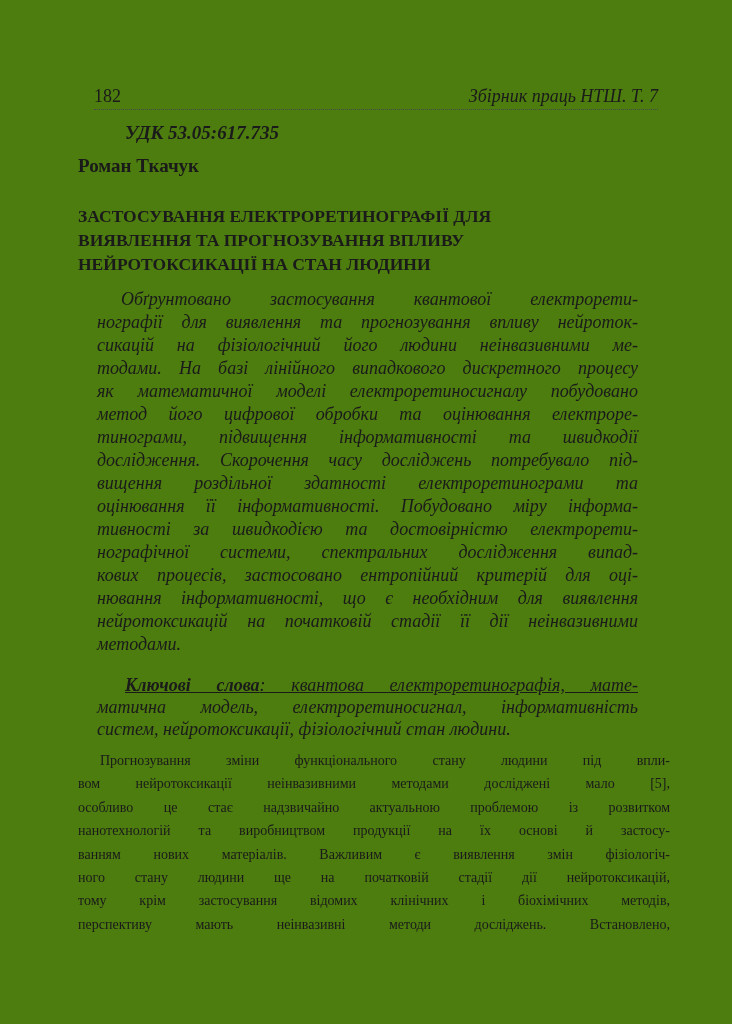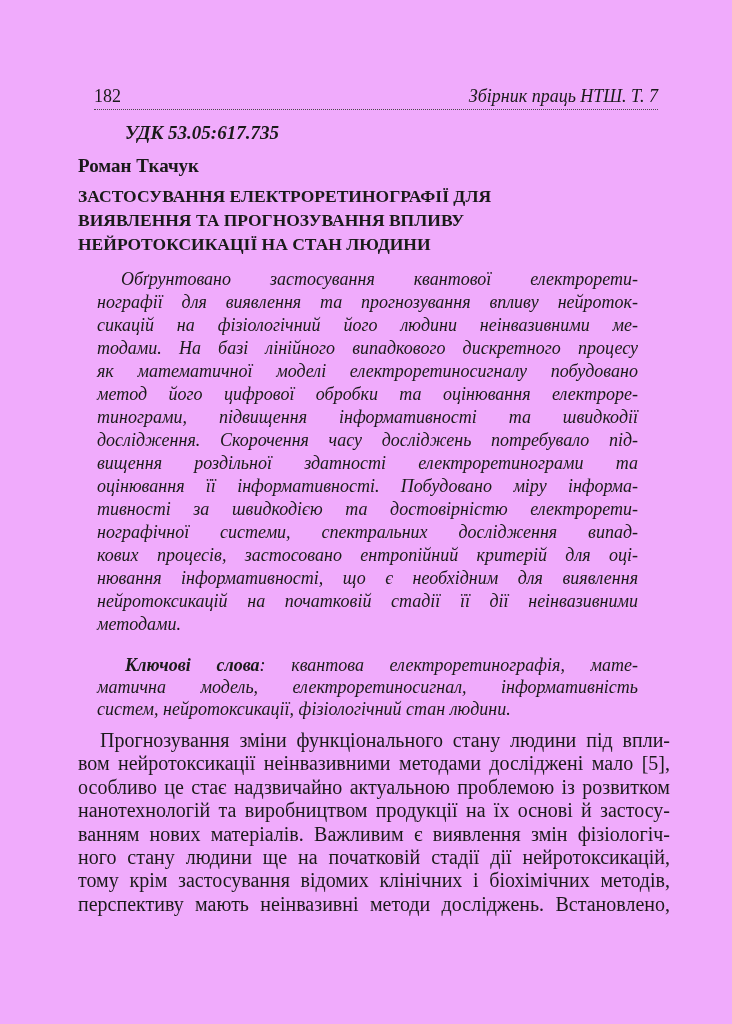--- a/index.html
+++ b/index.html
@@ -1,20 +1,20 @@
 <!DOCTYPE html>
 <html lang="uk"><head>
 <meta charset="utf-8">
 <style>
   html, body { margin: 0; padding: 0; background: #ffffff; }
   .page {
     position: relative;
     width: 732px;
     height: 1024px;
-    background: #f0abfc;
+    background: #4d7c0f;
     color: #1a1a1a;
     font-family: "Liberation Serif", "DejaVu Serif", serif;
     overflow: hidden;
     box-sizing: border-box;
   }
   .content {
     box-sizing: border-box;
     padding: 86px 62px 0 78px; 
   }
   
@@ -39,21 +39,21 @@
   }
   
   .center-col { margin-right: 50px; text-align: left; }
   .author {
     margin-top: 8px;
     font-size: 19px;
     font-weight: bold;
     line-height: 22px;
   }
   .article-title {
-    margin-top: 7px;
+    margin-top: 27px;
     font-size: 17.5px;
     font-weight: bold;
     line-height: 24px;
   }
   
   .abstract {
     margin: 12px 32px 0 19px;       
     font-style: italic;
     font-size: 18px;
     line-height: 23px;
@@ -63,26 +63,27 @@
   .keywords {
     margin: 18px 32px 0 19px;
     font-style: italic;
     font-size: 18px;
     line-height: 22px;
   }
   .kw-first-line {
     text-indent: 28px;
     text-align: justify;
     text-align-last: justify;
+    text-decoration: underline;
   }
   .kw-label { font-weight: bold; }
   
   .body-par {
     margin-top: 9px;
-    font-size: 20px;
+    font-size: 14px;
     line-height: 23.4px;
   }
   .body-par .line:first-child { text-indent: 22px; }
   
   .jall .line,
   .jlast .line {
     text-align: justify;
     text-align-last: justify;
   }
   .jlast .line:last-child { text-align-last: left; }

